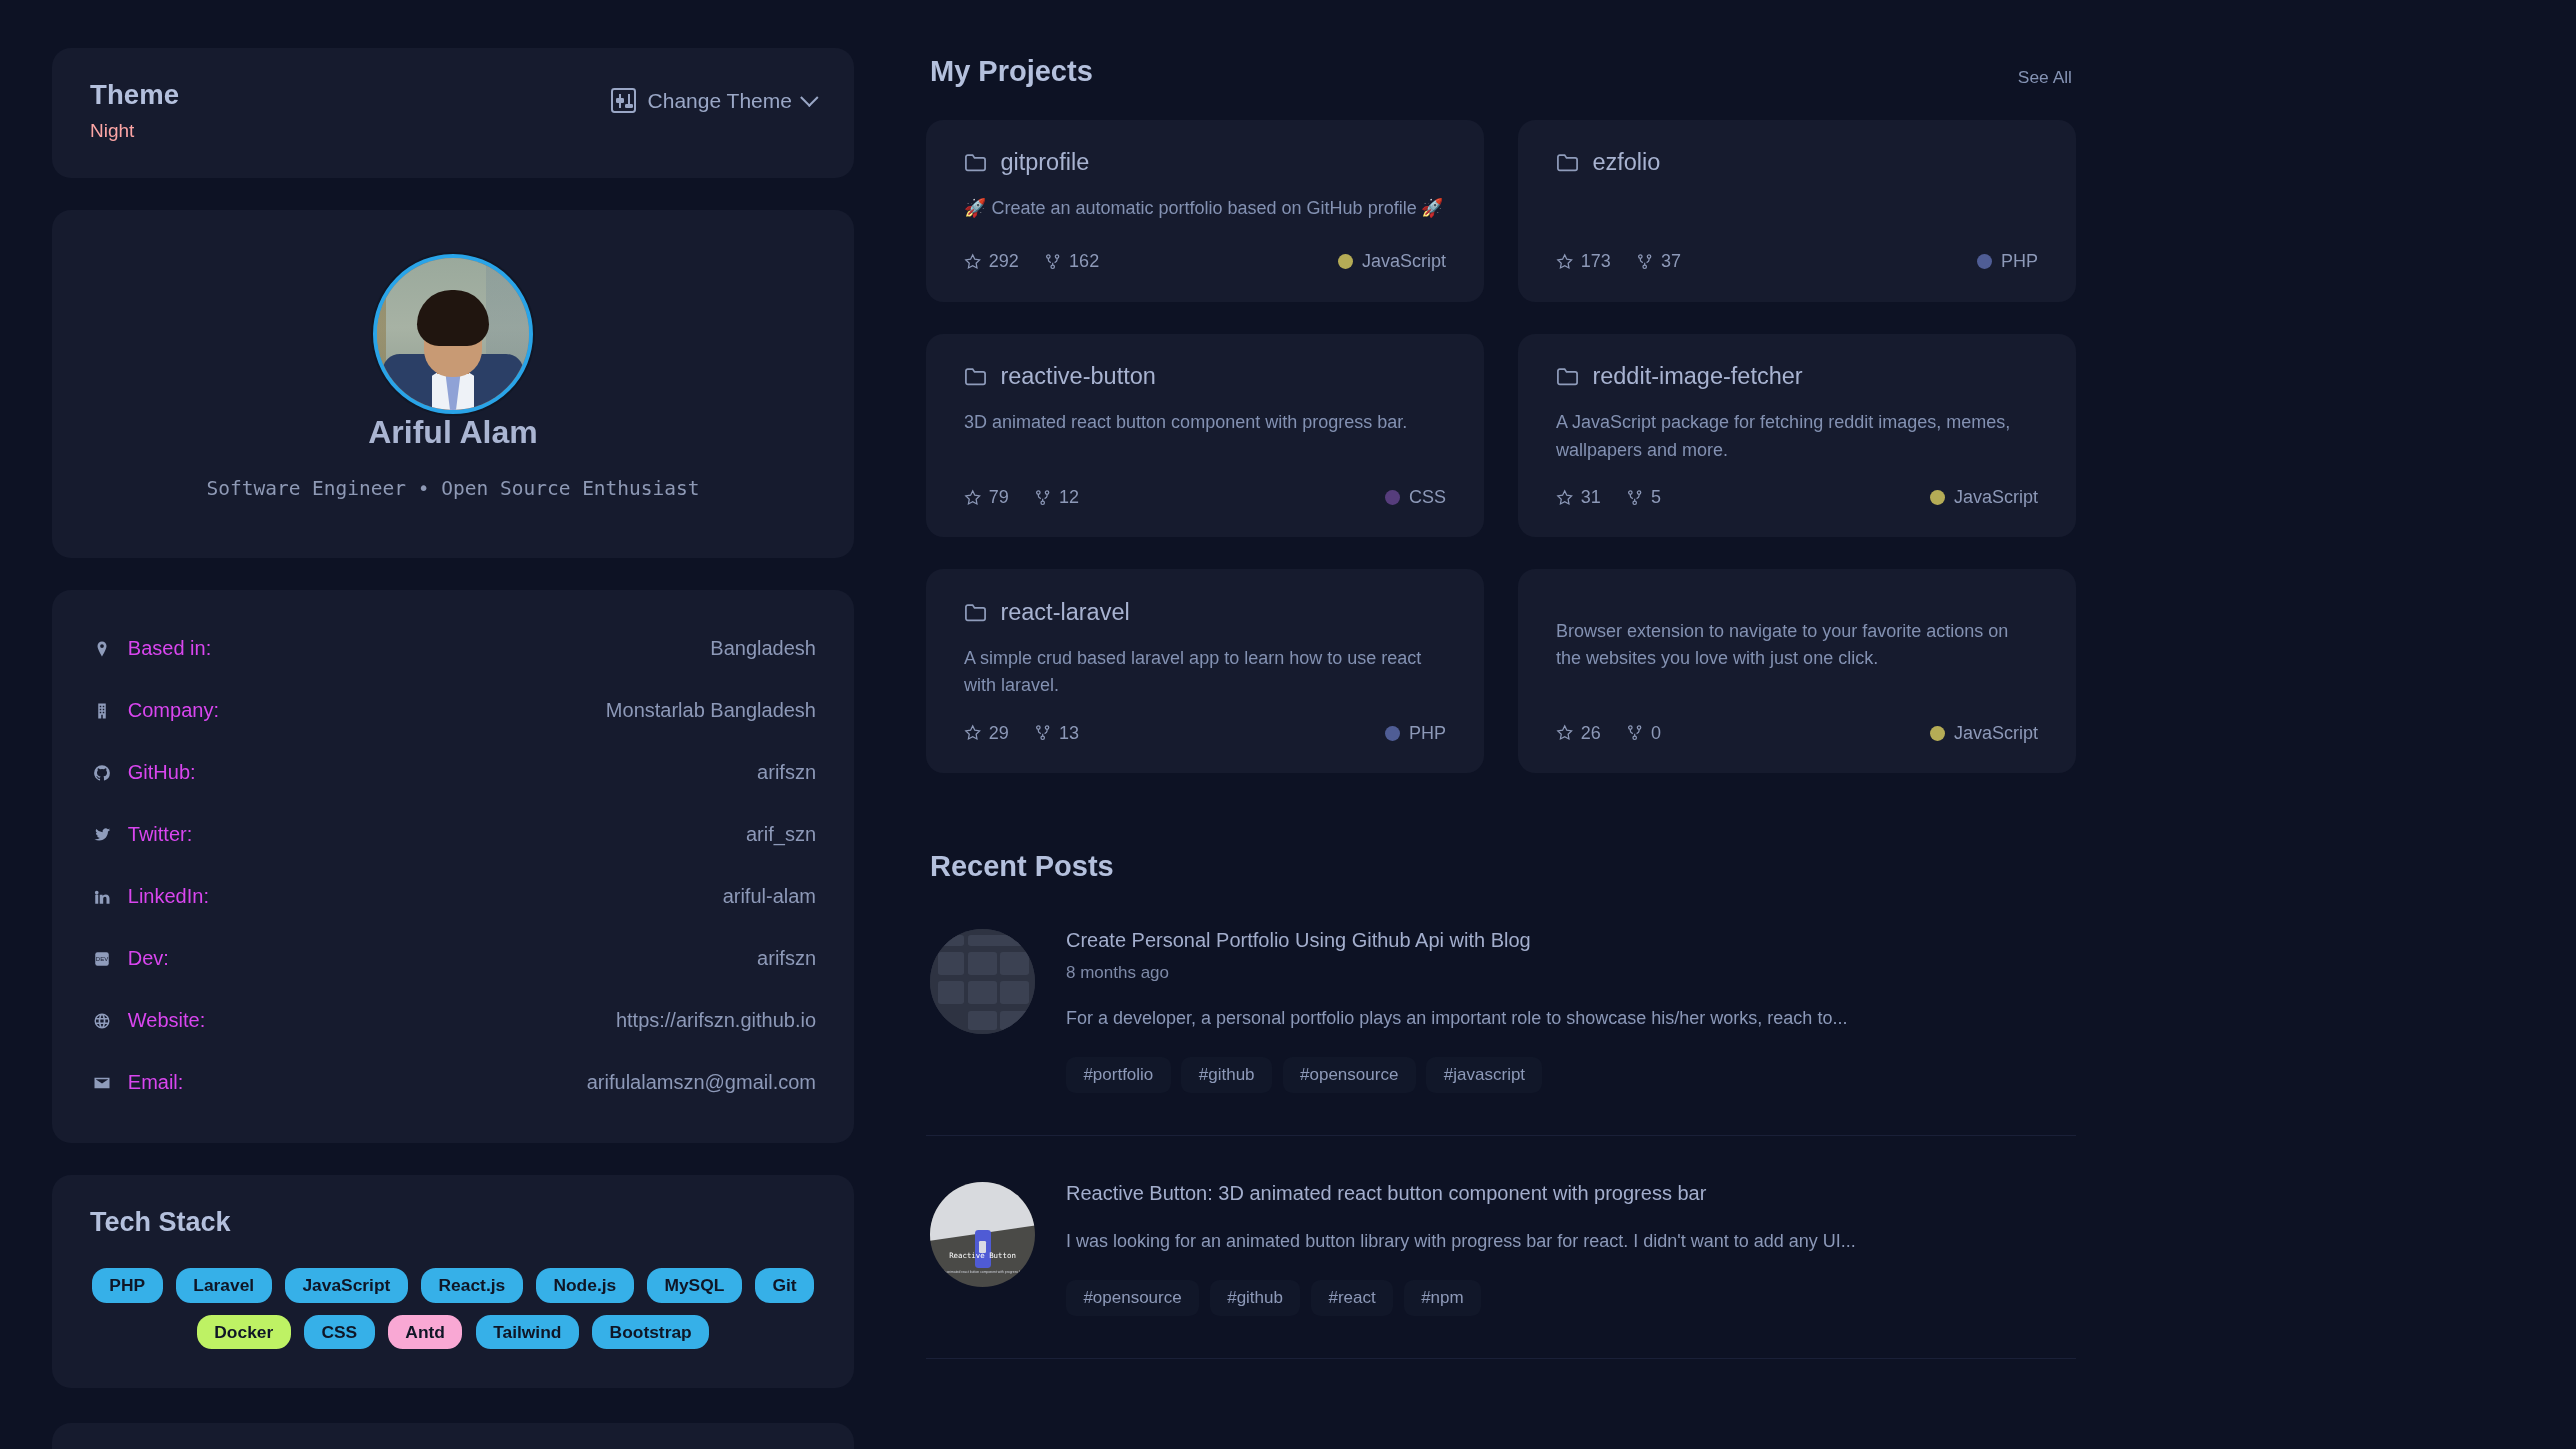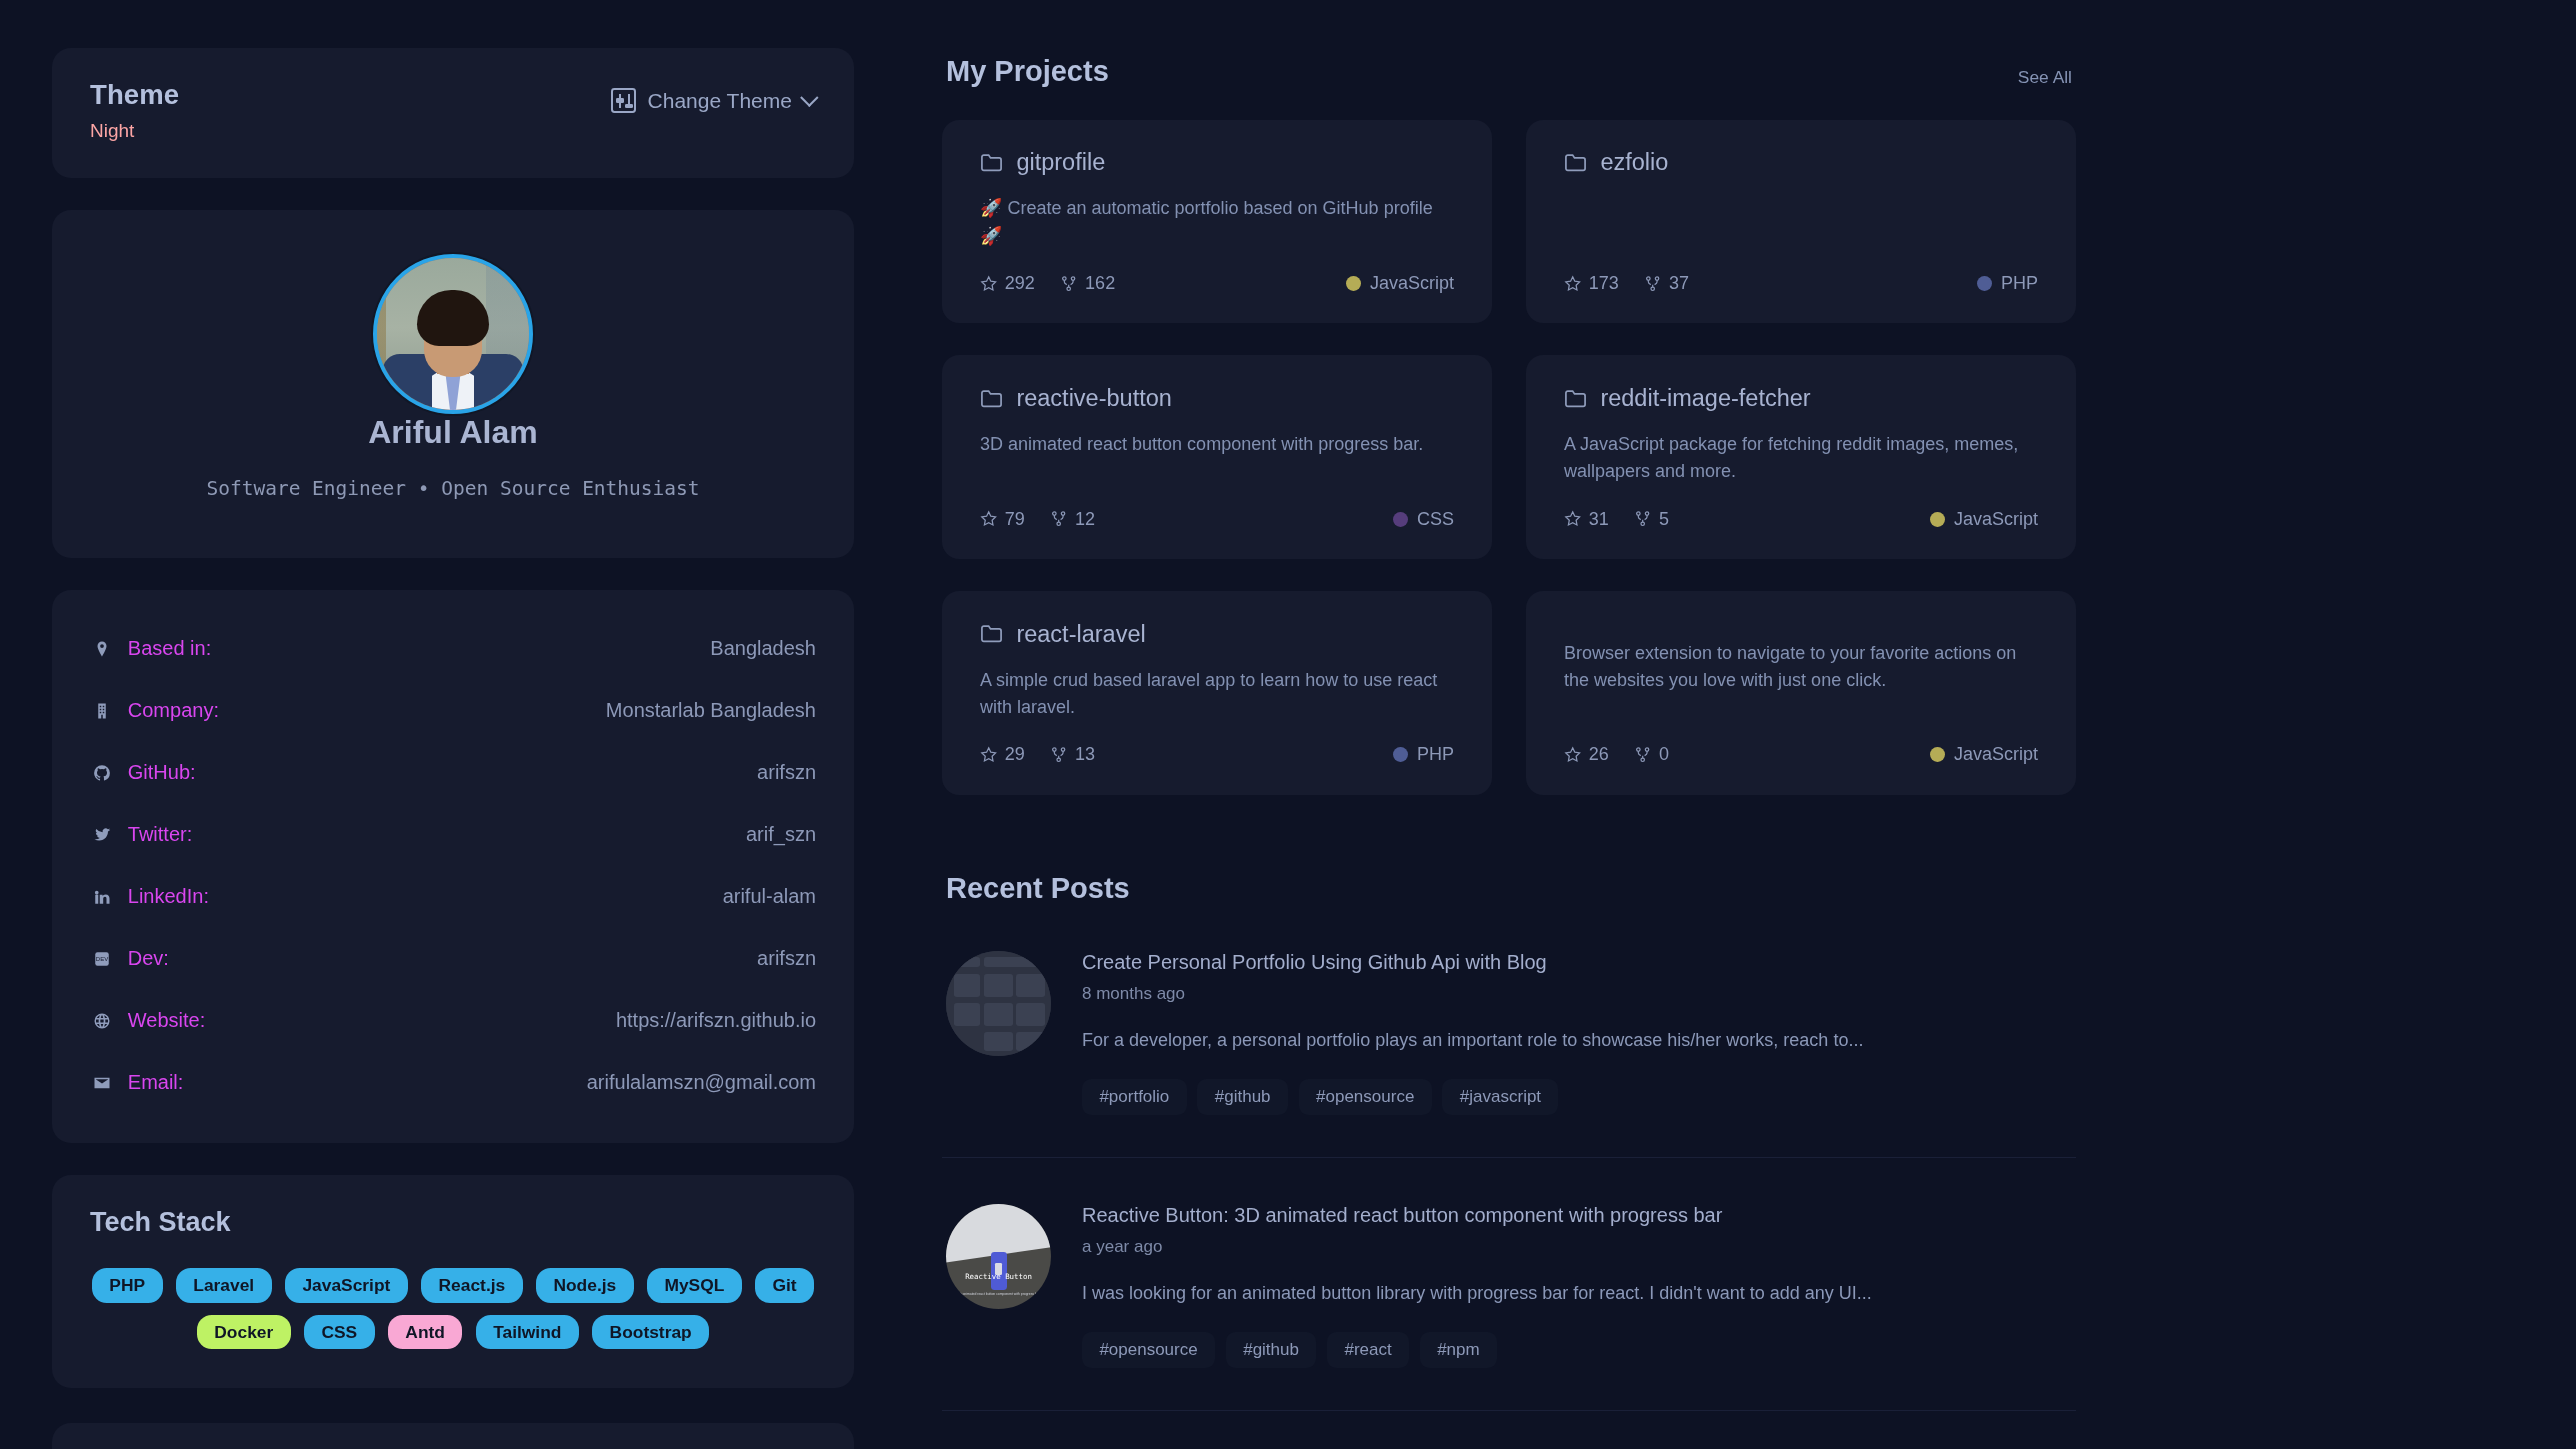--- a/index.html
+++ b/index.html
@@ -5,21 +5,21 @@
   * { box-sizing: border-box; margin: 0; padding: 0; }
   html, body {
     width: 2576px; height: 1449px;
     background: #0d1224;
     font-family: "Liberation Sans", sans-serif;
     overflow: hidden;
   }
   .page {
     width: 2128px; height: 1449px;
     display: flex;
-    gap: 16px;
+    gap: 0;
     padding: 48px 52px 0 52px;
     background: #0d1224;
   }
 
   
   .left-col { width: 802px; flex: 0 0 802px; display: flex; flex-direction: column; gap: 32px; }
 
   .card {
     background: #161b2e;
     border-radius: 19px;
@@ -489,21 +489,20 @@
 
     <div class="post-row">
       <div class="thumb thumb2">
         <div class="t2top"></div>
         <div class="t2btn"></div>
         <div class="t2label">Reactive Button</div>
         <div class="t2sub">3D animated react button component with progress bar</div>
       </div>
       <div class="post-body">
         <div class="post-title">Reactive Button: 3D animated react button component with progress bar</div>
-        <div class="post-date">a year ago</div>
         <div class="post-excerpt">I was looking for an animated button library with progress bar for react. I didn't want to add any UI...</div>
         <div class="post-tags">
           <span class="tag">#opensource</span>
           <span class="tag">#github</span>
           <span class="tag">#react</span>
           <span class="tag">#npm</span>
         </div>
       </div>
     </div>
 

